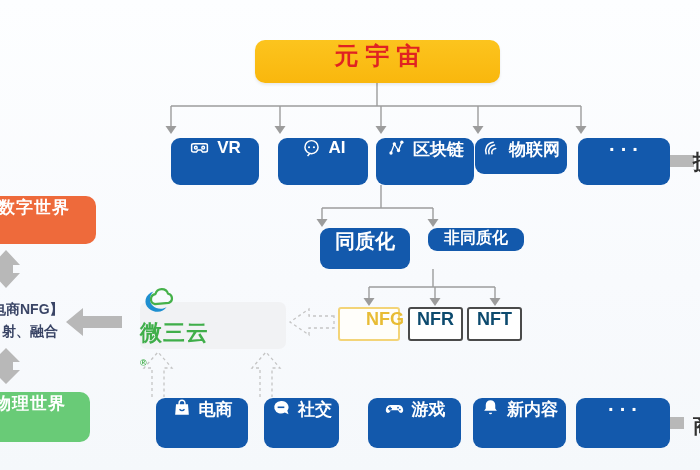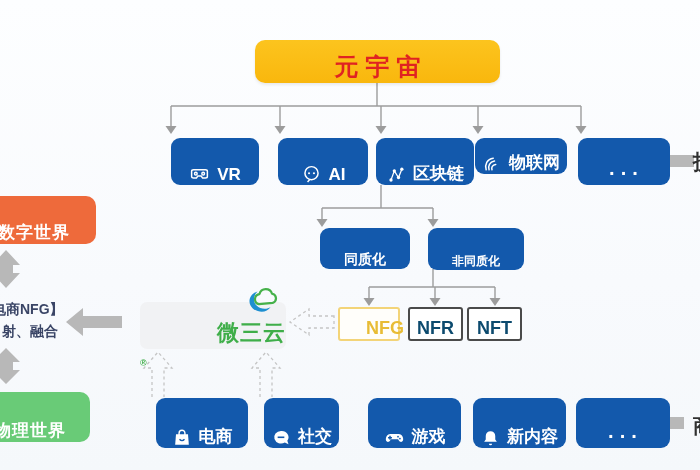--- a/index.html
+++ b/index.html
@@ -1,20 +1,20 @@
 <!DOCTYPE html>
 <html><head>
 <meta charset="utf-8">
 <style>
   html,body{margin:0;padding:0;}
   body{font-family:"Liberation Sans","DejaVu Sans",sans-serif;}
   .stage{position:relative;width:700px;height:470px;overflow:hidden;
          background:linear-gradient(180deg,#FDFEFF 0%,#F8FAFD 60%,#F5F8FB 100%);}
   .wires{position:absolute;left:0;top:0;z-index:1;}
-  .node{position:absolute;z-index:2;display:flex;align-items:flex-end;justify-content:center;
+  .node{position:absolute;z-index:2;display:flex;align-items:flex-start;justify-content:center;
         box-sizing:border-box;font-weight:bold;}
   .title-node{background:linear-gradient(180deg,#FCC41E,#F9B70D);border-radius:10px;
         color:#E02222;font-size:24px;letter-spacing:7px;padding-left:7px;
         box-shadow:0 2px 3px rgba(0,0,0,.08);}
   .blue{background:#1359AC;border-radius:9px;color:#FFFFFF;font-size:17px;gap:7px;margin-left:43px;}
   .blue .lbl{white-space:nowrap;}
   .dots{font-size:20px;letter-spacing:5px;padding-left:5px;}
   .outline-box{background:#FFFFFF;border-radius:3px;font-size:18px;}
   .nfg{border:2px solid #F3D478;color:#E8BC35;background:#FFFEFA;padding-left:32px;}
   .nfx{border:2px solid #4A4A4A;color:#0c4a6e;}
@@ -132,24 +132,24 @@
     </span>
     <span class="lbl">物联网</span>
   </div>
 
   <div class="node blue dots" style="left:535px;top:138px;width:92px;height:47px">
     <span class="lbl">···</span>
   </div>
 
   <div class="side-char" style="left:693px;top:148px">技</div>
 
-  <div class="node blue" style="left:277px;top:228px;width:90px;height:41px;font-size:14px">
+  <div class="node blue" style="left:277px;top:228px;width:90px;height:41px;font-size:20px">
     <span class="lbl">同质化</span>
   </div>
-  <div class="node blue" style="left:385px;top:228px;width:96px;height:42px;font-size:12px">
+  <div class="node blue" style="left:385px;top:228px;width:96px;height:23px;font-size:16px">
     <span class="lbl">非同质化</span>
   </div>
 
   <div class="node outline-box nfg" style="left:338px;top:307px;width:62px;height:34px">
     <span class="lbl">NFG</span>
   </div>
   <div class="node outline-box nfx" style="left:408px;top:307px;width:55px;height:34px">
     <span class="lbl">NFR</span>
   </div>
   <div class="node outline-box nfx" style="left:467px;top:307px;width:55px;height:34px">

